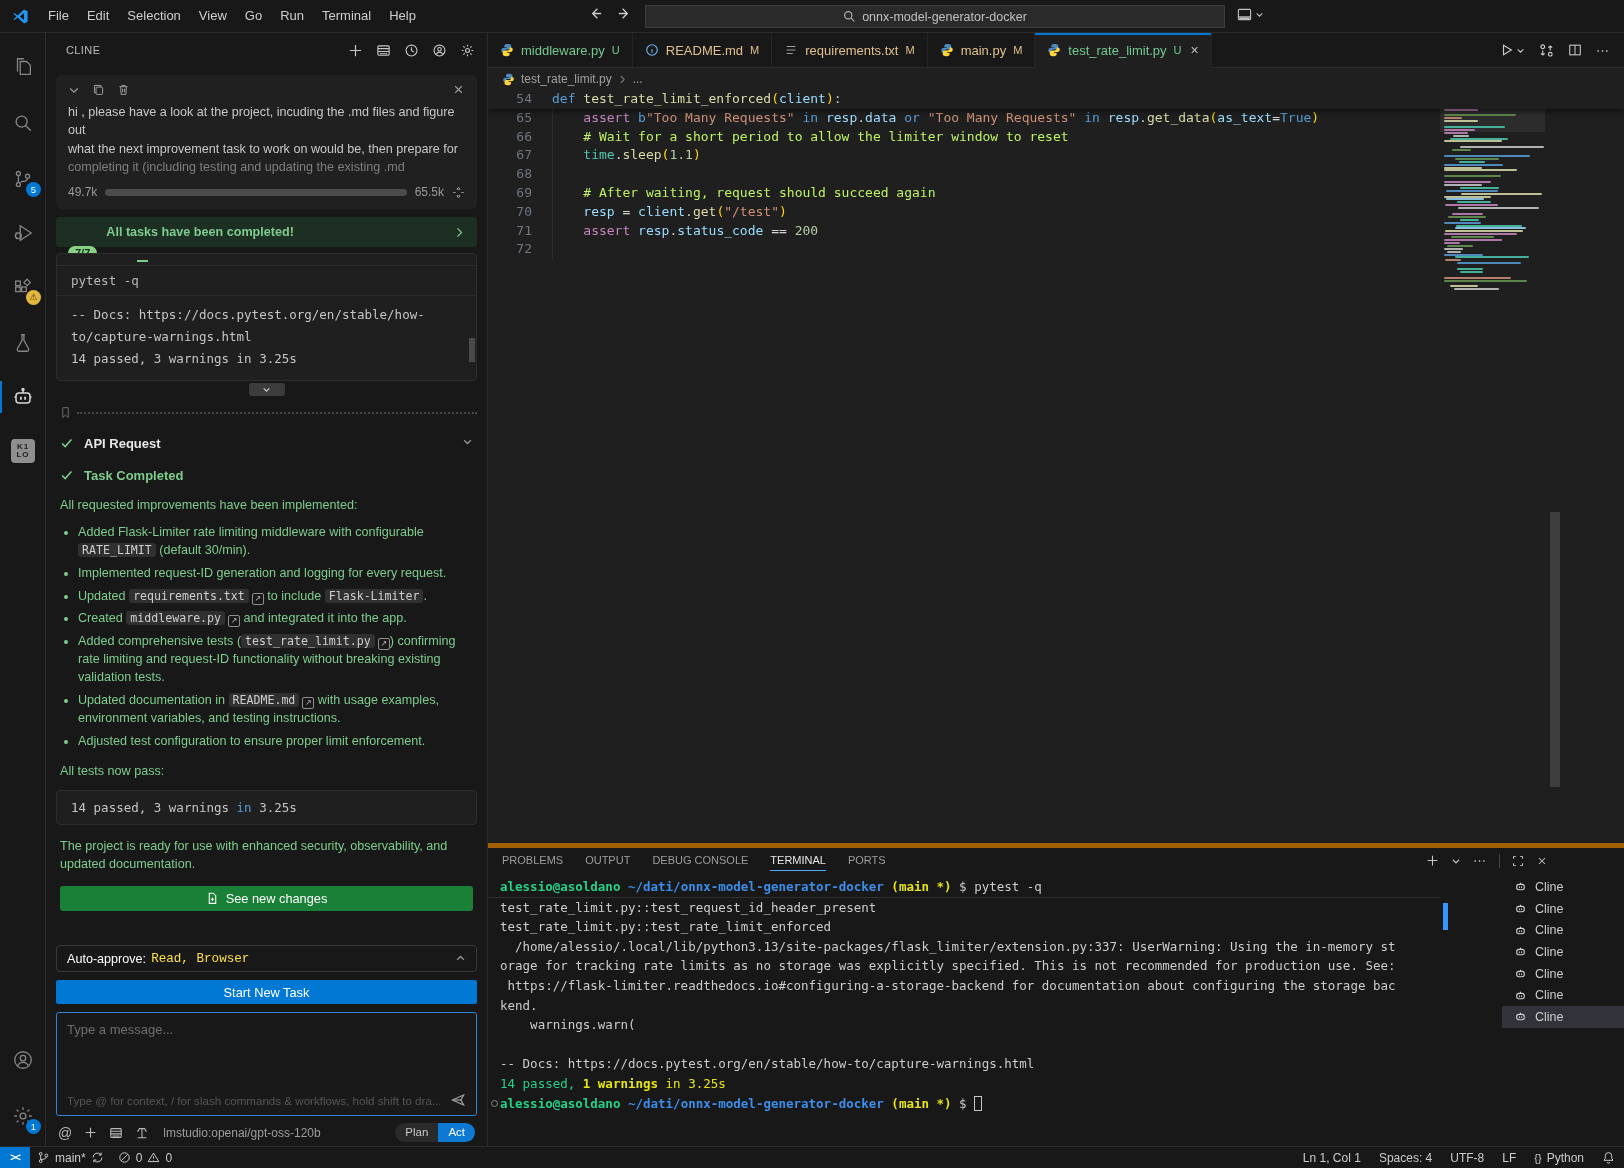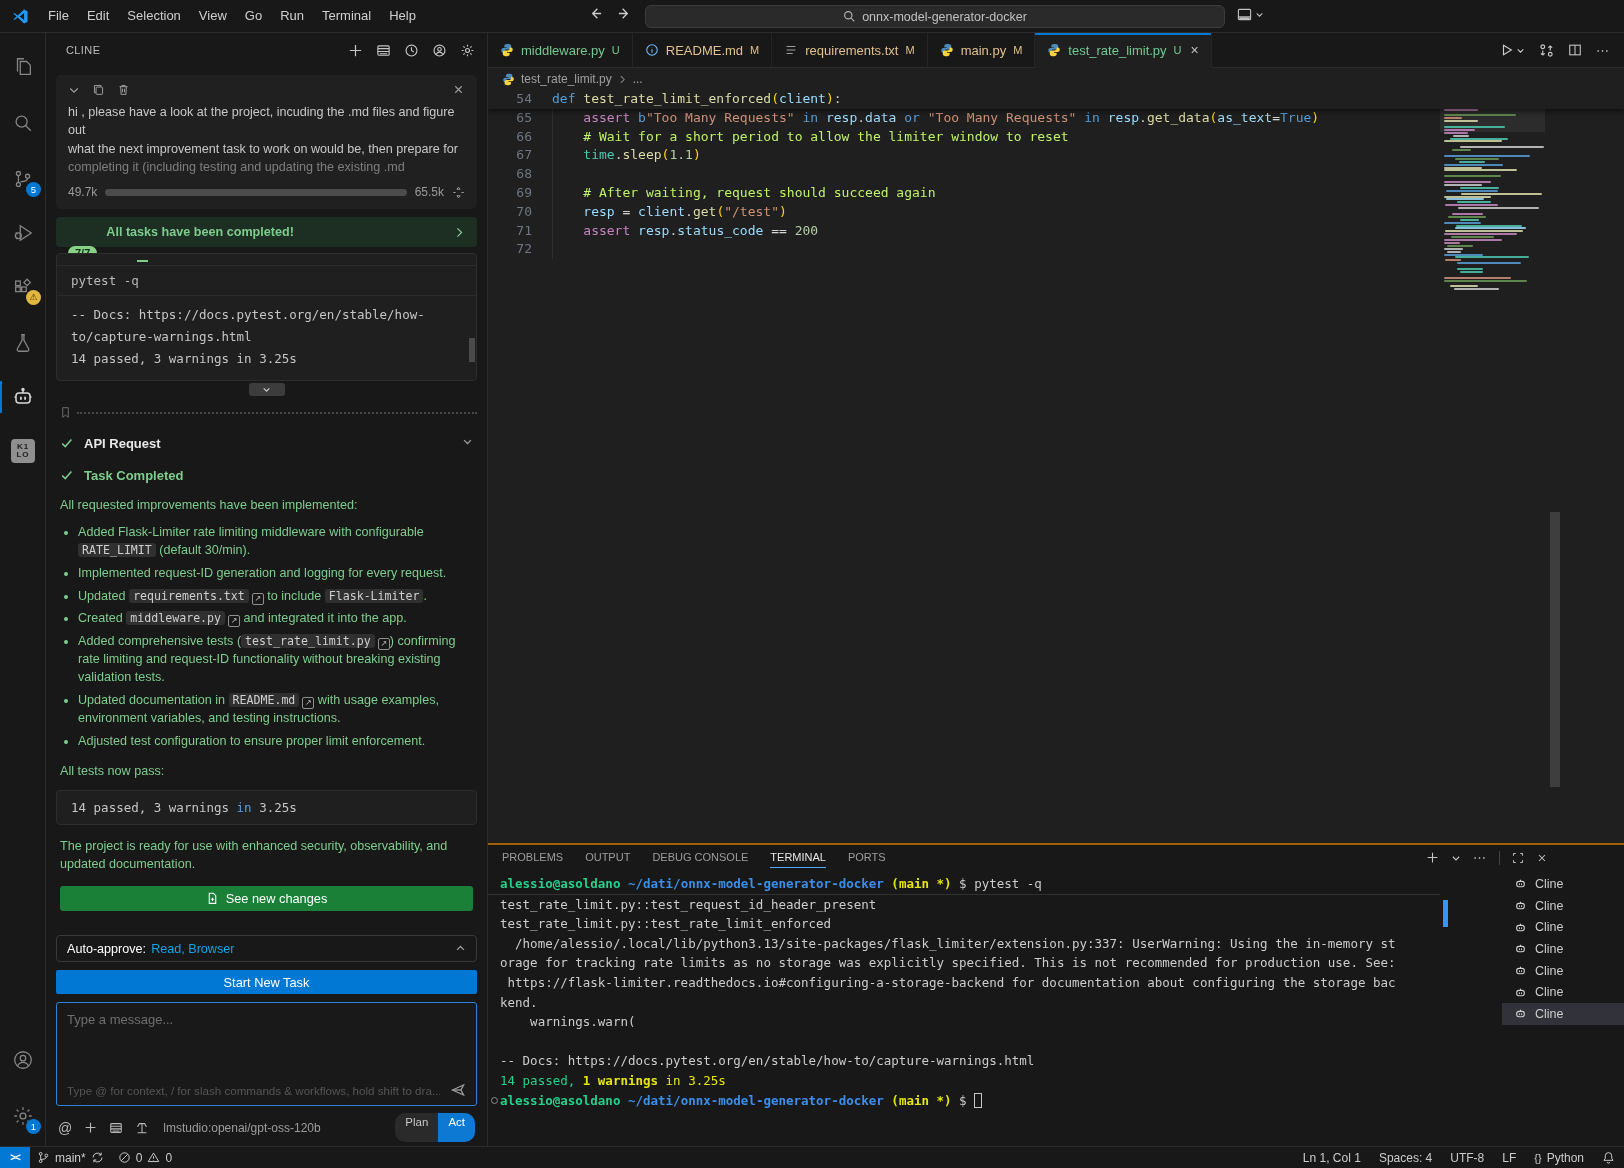--- a/index.html
+++ b/index.html
@@ -8,21 +8,21 @@
          font-family:"Liberation Sans",sans-serif; color:#ccc; overflow:hidden; font-size:13px; }
   svg { display:block; }
 
   
   .titlebar { position:absolute; left:0; top:0; width:1624px; height:33px; background:#181818;
               border-bottom:1px solid #2b2b2b; display:flex; align-items:center; }
   .vs-logo { margin:0 10px 0 12px; }
   .menu-item { padding:0 9px; font-size:13px; color:#cfcfcf; height:22px; line-height:22px; border-radius:4px; cursor:default; }
   .nav-arrows { position:absolute; left:588px; top:6px; display:flex; gap:14px; color:#cccccc; }
   .searchbox { position:absolute; left:645px; top:5px; width:580px; height:23px; background:#2a2a2a;
-               border:1px solid #3c3c3c; border-radius:6px; display:flex; align-items:center; justify-content:center;
+               border:1px solid #3c3c3c; border-radius:0; display:flex; align-items:center; justify-content:center;
                color:#c0c0c0; font-size:12.5px; gap:6px; }
   .layout-btn { position:absolute; left:1237px; top:7px; display:flex; align-items:center; gap:3px; color:#c0c0c0; }
 
   
   .activitybar { position:absolute; left:0; top:33px; width:46px; height:1113px; background:#181818;
                  border-right:1px solid #2b2b2b; }
   .act-icon { position:absolute; left:0; width:46px; height:40px; display:flex; align-items:center; justify-content:center; color:#868686; }
   .act-icon.active { color:#d7d7d7; }
   .act-icon.active::before { content:""; position:absolute; left:0; top:4px; width:2px; height:32px; background:#0078d4; }
   .badge { position:absolute; right:5px; bottom:2px; min-width:15px; height:15px; border-radius:8px; background:#0078d4;
@@ -82,32 +82,32 @@
   .result-block { margin:10px 10px 0; background:#1f1f1f; border:1px solid #2d2d2d; border-radius:4px; padding:9px 14px;
                   font-family:"DejaVu Sans Mono",monospace; font-size:12.5px; }
   .rb-p { color:#c5c5c5; } .rb-k { color:#569cd6; }
 
   .btn-green { margin:12px 14px 0; height:25px; background:#1a7f37; border-radius:3px; display:flex; align-items:center;
                justify-content:center; gap:7px; color:#fff; font-size:12.8px; cursor:pointer; }
 
   .sb-footer { flex:none; padding-bottom:4px; }
   .auto-row { margin:10px 10px 0; border:1px solid #3a3a3a; border-radius:4px; height:27px; display:flex; align-items:center;
               padding:0 10px; font-size:12.6px; gap:5px; }
-  .auto-row .k { color:#ffffff; } .auto-row .v { color:#0ea5e9; } .auto-row .chev { margin-left:auto; color:#9d9d9d; }
+  .auto-row .k { color:#ffffff; } .auto-row .v { color:#fde047;font-family:Liberation Mono, monospace; } .auto-row .chev { margin-left:auto; color:#9d9d9d; }
   .btn-blue { margin:8px 10px 0; height:24px; background:#0078d4; border-radius:2px; display:flex; align-items:center;
               justify-content:center; color:#fff; font-size:12.8px; cursor:pointer; }
   .composer { margin:8px 10px 0; height:104px; border:1px solid #2f81d6; border-radius:3px; background:#191919;
               position:relative; padding:9px 10px; }
   .composer .ph { color:#6e6e6e; font-size:13px; }
   .composer .hint { position:absolute; left:10px; bottom:8px; right:36px; color:#565656; font-size:11.6px;
                     white-space:nowrap; overflow:hidden; }
   .composer .send { position:absolute; right:10px; bottom:7px; color:#9d9d9d; }
   .comp-icons { margin:7px 12px 0; display:flex; align-items:center; gap:12px; color:#b9b9b9; }
   .model-name { color:#9d9d9d; font-size:12px; margin-left:2px; }
-  .toggle { margin-left:auto; display:flex; border-radius:10px; overflow:hidden; font-size:11.5px; height:29px; }
+  .toggle { margin-left:auto; display:flex; border-radius:10px; overflow:hidden; font-size:11.5px; height:19px; }
   .toggle .plan { background:#2a2a2a; color:#c8c8c8; padding:0 10px; line-height:19px; }
   .toggle .act { background:#0d79d3; color:#fff; padding:0 10px; line-height:19px; }
 
   
   .editor { position:absolute; left:488px; top:33px; width:1136px; height:810px; background:#1f1f1f; }
   .tabbar { height:35px; background:#181818; display:flex; border-bottom:1px solid #2b2b2b; }
   .tab { display:flex; align-items:center; gap:7px; padding:0 12px; font-size:13px; color:#9d9d9d;
          border-right:1px solid #252525; background:#181818; position:relative; cursor:pointer; }
   .tab.active { background:#1f1f1f; border-bottom:1px solid #1f1f1f; margin-bottom:-1px; }
   .tab.active::before { content:""; position:absolute; left:0; top:0; right:0; height:1.5px; background:#0078d4; }
@@ -124,21 +124,21 @@
   .indent-guide { position:absolute; left:64px; top:19px; width:1px; height:150px; background:#2e2e2e; }
   .s-kw{color:#c586c0}.s-kw2{color:#569cd6}.s-fn{color:#dcdcaa}.s-var{color:#9cdcfe}.s-str{color:#ce9178}
   .s-num{color:#b5cea8}.s-com{color:#bef264}.s-pln{color:#cccccc}.s-brk{color:#ffd710}.s-op{color:#d4d4d4}.s-cls{color:#4ec9b0}
   .minimap { position:absolute; left:952px; top:0; width:105px; height:753px; }
   .minimap-slider { position:absolute; left:0; top:0; width:105px; height:42px; background:rgba(130,130,130,.14); }
   .mm-row { position:absolute; height:2px; border-radius:1px; opacity:.85; }
   .scrollbar-v { position:absolute; left:1060px; top:0; width:14px; height:753px; }
   .scrollbar-v .th { position:absolute; left:2px; top:422px; width:10px; height:275px; background:rgba(121,121,121,.35); }
 
   
-  .panel { position:absolute; left:488px; top:843px; width:1136px; height:303px; background:#181818; border-top:2px solid #a16207; }
+  .panel { position:absolute; left:488px; top:843px; width:1136px; height:303px; background:#181818; border-top:5px solid #a16207; }
   .panel-tabs { height:26px; display:flex; align-items:flex-start; padding:6px 0 0 14px; gap:22px; font-size:11px; color:#9d9d9d; }
   .panel-tab { padding-bottom:4px; cursor:pointer; }
   .panel-tab.active { color:#e7e7e7; border-bottom:1px solid #4daafc; }
   .panel-actions { position:absolute; right:76px; top:5px; display:flex; align-items:center; gap:12px; color:#c5c5c5; }
   .panel-actions .sep { width:1px; height:14px; background:#444; }
   .term { position:absolute; left:0; top:26px; width:952px; bottom:0; padding:3px 0 0 12px; font-family:"DejaVu Sans Mono",monospace;
           font-size:12.5px; line-height:19.6px; overflow:hidden; }
   .tline { white-space:pre; position:relative; }
   .tline.sticky-cmd { background:#181818; border-bottom:1px solid #303030; margin-left:-12px; padding-left:12px; }
   .tline .deco { position:absolute; left:-9px; top:6px; width:7px; height:7px; border:1px solid #8a8a8a; border-radius:50%; }

